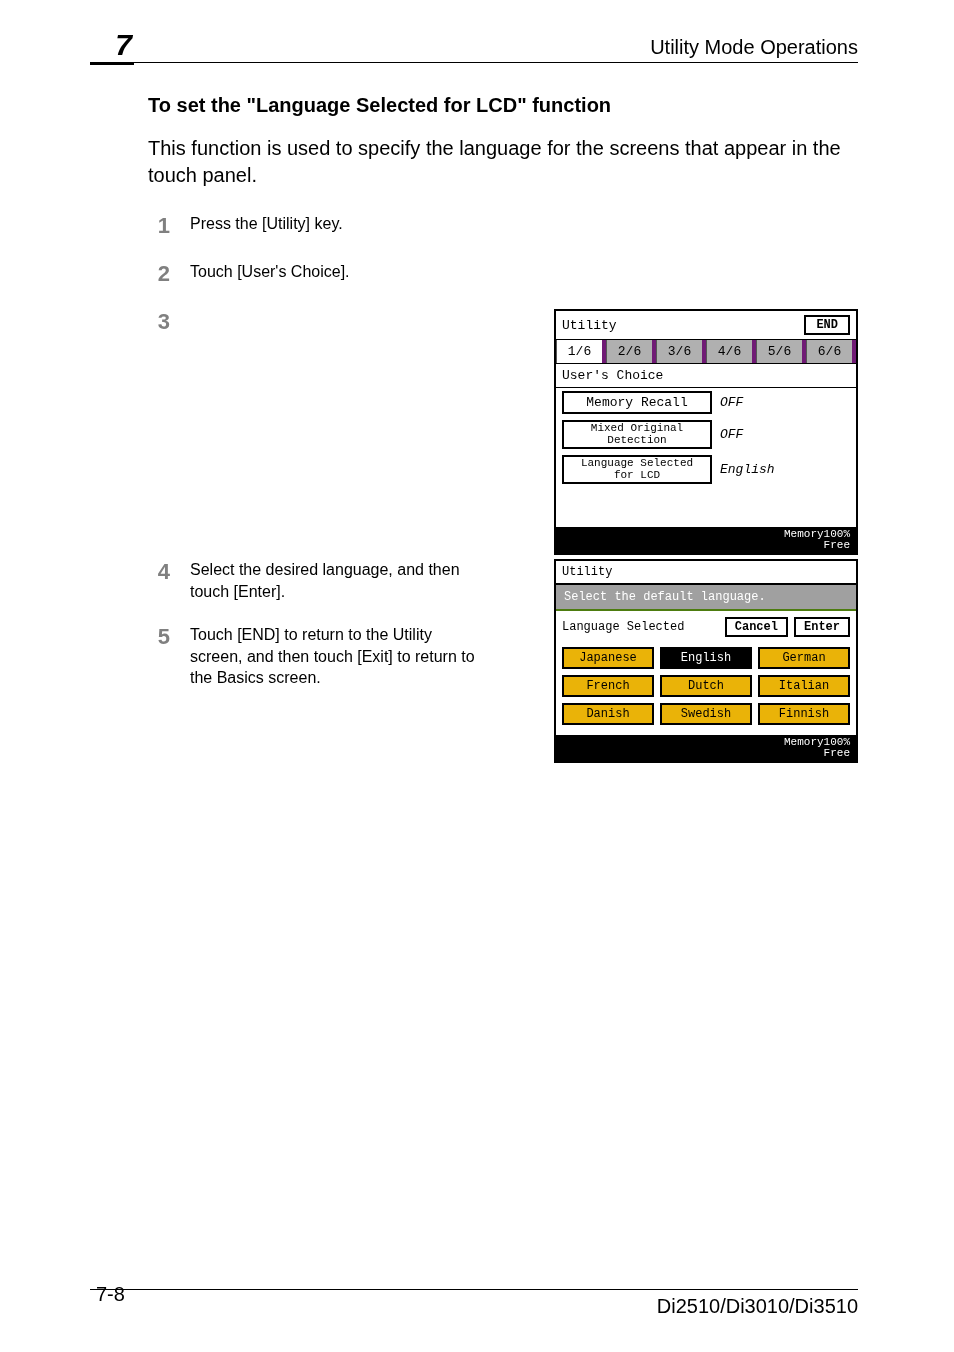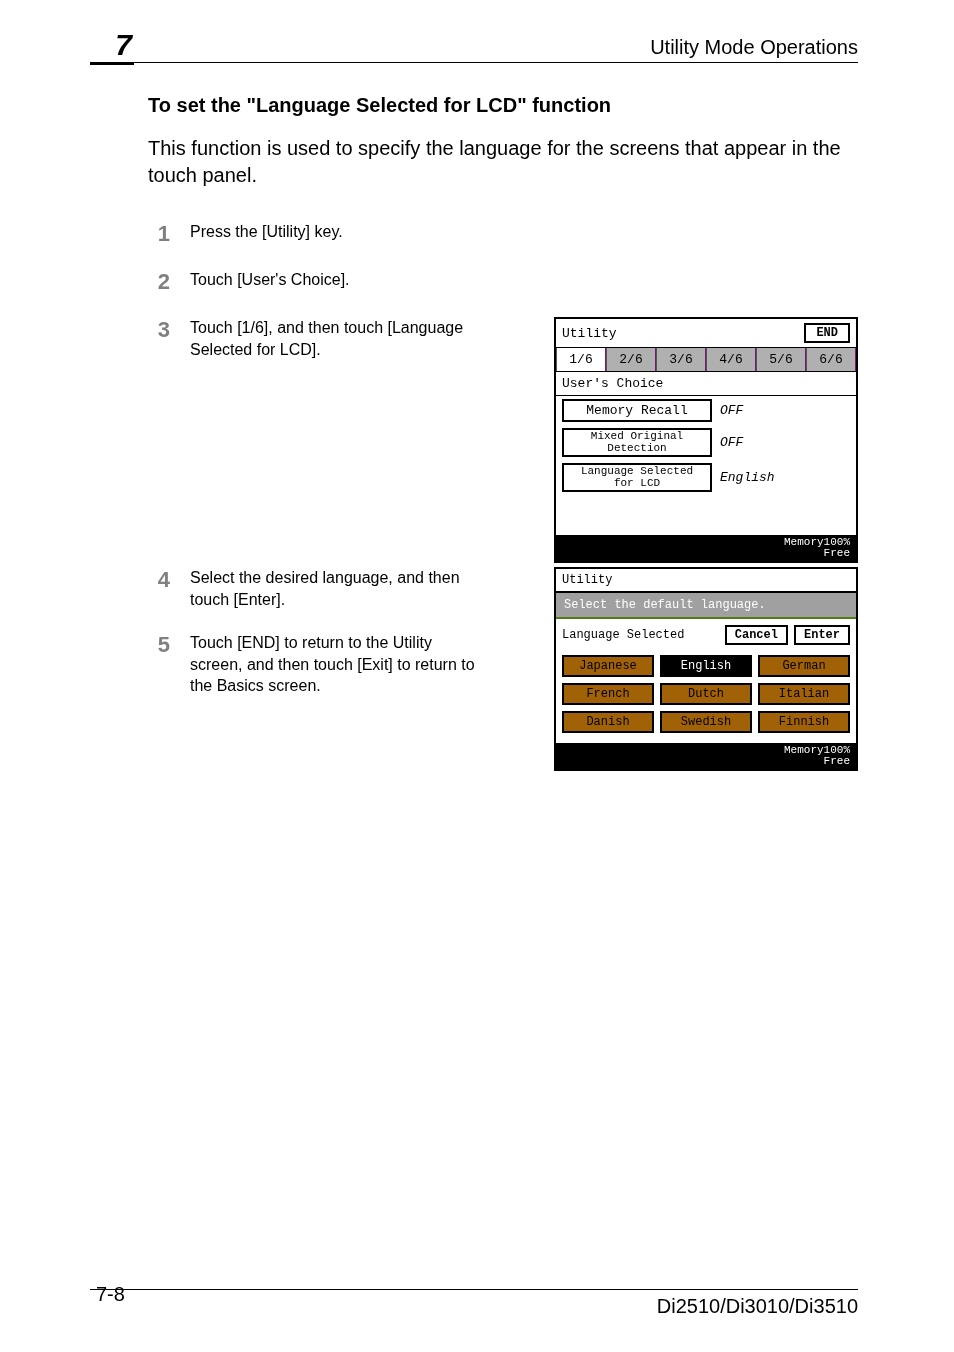--- a/index.html
+++ b/index.html
@@ -50,21 +50,21 @@
     right: 96px;
   }
   .section-heading {
     font-weight: bold;
     font-size: 20px;
     margin-bottom: 18px;
   }
   .intro {
     font-size: 20px;
     line-height: 1.35;
-    margin-bottom: 32px;
+    margin-bottom: 24px;
   }
   .step-row {
     display: flex;
     align-items: flex-start;
     gap: 20px;
     margin-bottom: 22px;
   }
   .step-num {
     font-weight: bold;
     font-size: 22px;
@@ -106,21 +106,21 @@
     display: flex;
     background: #b0b0b0;
     border-top: 1px solid #000;
     border-bottom: 1px solid #000;
   }
   .panelA .tab {
     flex: 1;
     text-align: center;
     padding: 4px 0;
     border-left: 1px solid #555;
-    border-right: 1px solid #701a75;
+    border-right: 4px solid #701a75;
     background: #b0b0b0;
   }
   .panelA .tab.active {
     background: #fff;
   }
   .panelA .subhead {
     padding: 4px 6px;
     border-bottom: 1px solid #000;
   }
   .panelA .opt-row {
@@ -198,21 +198,21 @@
   .panelB .grid-row {
     display: flex;
     gap: 6px;
     margin-bottom: 6px;
   }
   .panelB .lang-btn {
     border: 2px solid #000;
     flex: 1;
     text-align: center;
     padding: 2px 0;
-    background: #a16207;
+    background: #eab308;
   }
   .panelB .lang-btn.sel {
     background: #000;
     color: #fff;
   }
   .panelB .footer {
     background: #000;
     color: #fff;
     text-align: right;
     padding: 2px 6px;
@@ -260,21 +260,20 @@
   </div>
 
   <div class="step-row">
     <div class="step-num">2</div>
     <div class="step-text">Touch [User's Choice].</div>
   </div>
 
   <div class="step-block-3">
     <div class="step-row">
       <div class="step-num">3</div>
-      <div class="step-text" style="max-width:300px;">Touch [1/6], and then touch [Language Selected for LCD].</div>
     </div>
 
     <div class="panelA">
       <div class="title-row">
         <span>Utility</span>
         <span class="end-btn">END</span>
       </div>
       <div class="tabs">
         <div class="tab active">1/6</div>
         <div class="tab">2/6</div>

